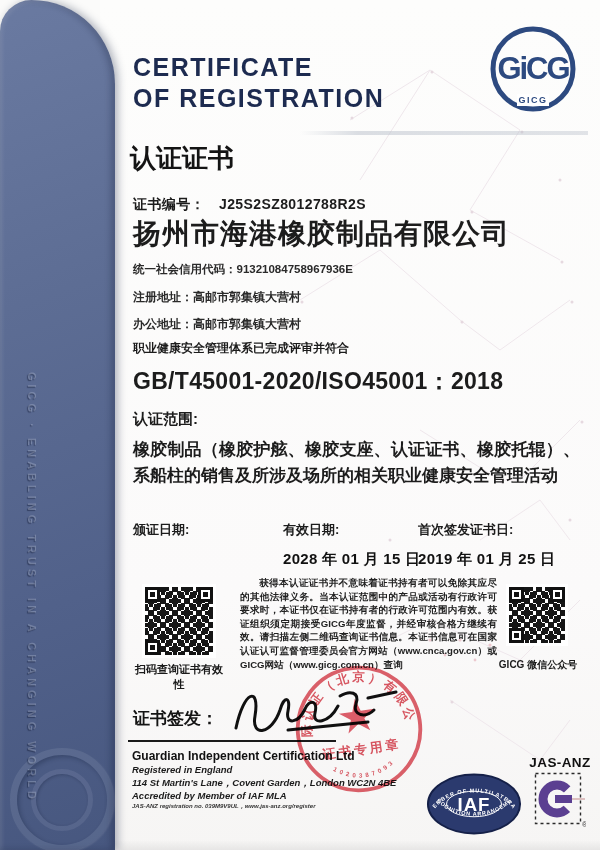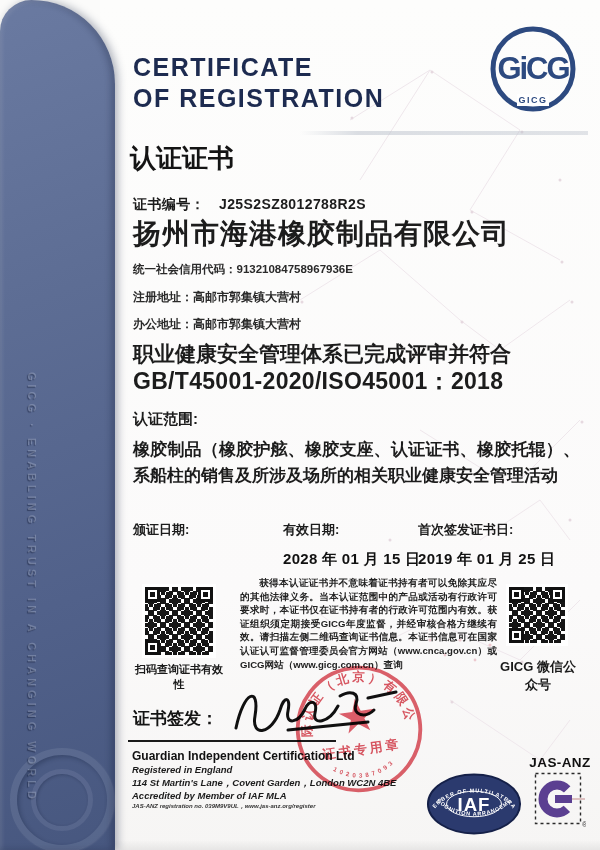--- a/index.html
+++ b/index.html
@@ -37,21 +37,21 @@
   .heading-cn { position:absolute; left:130px; top:141px; font-size:26px; font-weight:800; color:#141414; }
 
   
   .row { position:absolute; left:133px; color:#1c1c1c; }
   .r-number   { top:196px; font-size:14px; font-weight:700; letter-spacing:.4px; }
   .r-number .val { margin-left:14px; }
   .r-company  { top:215px; font-size:28px; font-weight:800; letter-spacing:1px; }
   .r-credit   { top:262px; font-size:11.5px; font-weight:700; color:#2a2a2a; }
   .r-regaddr  { top:289px; font-size:12px; font-weight:700; color:#2a2a2a; }
   .r-offaddr  { top:316px; font-size:12px; font-weight:700; color:#2a2a2a; }
-  .r-statement{ top:340px; font-size:21px; font-weight:800; }
+  .r-statement{ top:340px; font-size:12px; font-weight:800; }
   .r-standard { top:366px; font-size:23px; font-weight:800; letter-spacing:.3px; }
   .r-scopelbl { top:410px; font-size:15px; font-weight:800; }
   .r-scope    { top:437px; width:447px; font-size:17px; font-weight:800; line-height:1.55; text-align:justify; }
 
   
   .date-col { position:absolute; top:521px; }
   .date-col .lbl { font-size:13px; font-weight:800; color:#1c1c1c; }
   .date-col .val { margin-top:11px; font-size:15px; font-weight:800; color:#111; letter-spacing:.3px; }
   .dc1 { left:133px; } .dc2 { left:283px; } .dc3 { left:418px; }
 
@@ -62,21 +62,21 @@
   .qr-inner { position:relative; width:100%; height:100%;
     background:
       repeating-conic-gradient(#161616 0% 25%, transparent 0% 50%) 0 0 / 8px 8px,
       repeating-conic-gradient(#161616 0% 25%, transparent 0% 50%) 3px 5px / 12px 12px,
       #fff; }
   .qr-eye { position:absolute; width:15px; height:15px; border:3px solid #111; background:#fff; }
   .qr-eye::after { content:""; position:absolute; inset:2px; background:#111; }
   .eye-tl { left:0; top:0; } .eye-tr { right:0; top:0; } .eye-bl { left:0; bottom:0; }
   .qr-cap { position:absolute; font-weight:800; color:#1a1a1a; text-align:center; }
   .cap-l { left:130px; top:662px; width:98px; font-size:11px; }
-  .cap-r { left:498px; top:658px; width:80px; font-size:13px; }
+  .cap-r { left:498px; top:658px; width:80px; font-size:10px; }
 
   
   .disclaimer { position:absolute; left:240px; top:576px; width:257px;
     font-size:9.6px; line-height:1.42; font-weight:700; color:#222;
     text-align:justify; text-indent:2em; }
 
   
   .sig-label { position:absolute; left:133px; top:707px; font-size:17px; font-weight:800; color:#141414; }
   .sig-svg { position:absolute; left:228px; top:678px; }
   .sig-line { position:absolute; left:128px; top:740px; width:208px; height:2px; background:#1a1a1a; }

